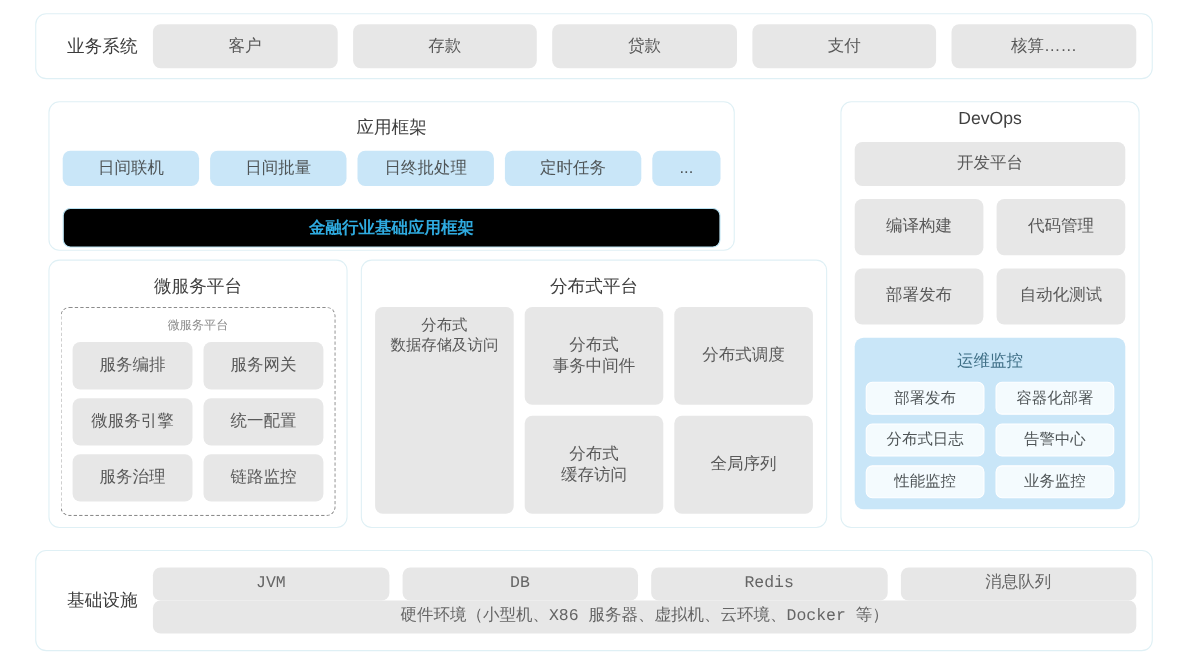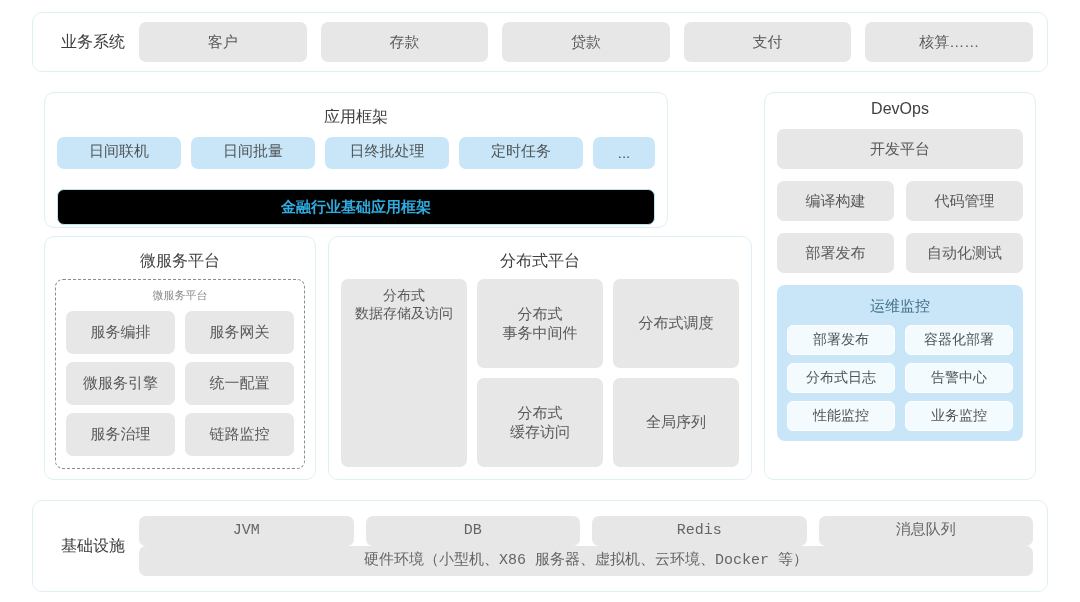--- a/index.html
+++ b/index.html
@@ -67,21 +67,21 @@
 
   
   .app-frame {
     position: absolute; left: 12px; top: 6px;
     width: 624px; height: 136px;
     padding: 10px 12px 12px 12px;
   }
   .app-frame .panel-title { margin: 6px 0 12px 0; }
   .af-tiles { display: flex; gap: 10px; margin-bottom: 10px; }
   .af-tiles .tile { height: 32px; }
-  .af-t0 { flex: 1 1 0; font-family: Liberation Mono, monospace; }
+  .af-t0 { flex: 1 1 0; }
   .af-dots { flex: 0 0 62px; }
   .fin-bar {
     height: 36px;
     border: 1.3px solid #b9e2f2;
     border-radius: 7px;
     background: #000000;
     display: flex; align-items: center; justify-content: center;
     color: #2fabe0;
     font-size: 15px;
     font-weight: bold;
@@ -135,21 +135,21 @@
 
   
   .devops {
     position: absolute; left: 732px; top: 6px;
     width: 272px; height: 388px;
     padding: 0 12px 12px 12px;
   }
   .devops .panel-title { margin: 8px 0 12px 0; }
   .dev-wide { height: 40px; margin-bottom: 12px; }
   .dev-grid { display: grid; grid-template-columns: 1fr 1fr; gap: 12px 12px; margin-bottom: 12px; }
-  .dev-grid .tile { height: 40px; }
+  .dev-grid .tile { height: 51px; }
 
   .ops-box {
     background: #c9e6f8;
     border-radius: 8px;
     padding: 8px 10px 10px 10px;
   }
   .ops-title {
     text-align: center; font-size: 15px; color: #3f6f86;
     margin: 4px 0 9px 0;
   }

